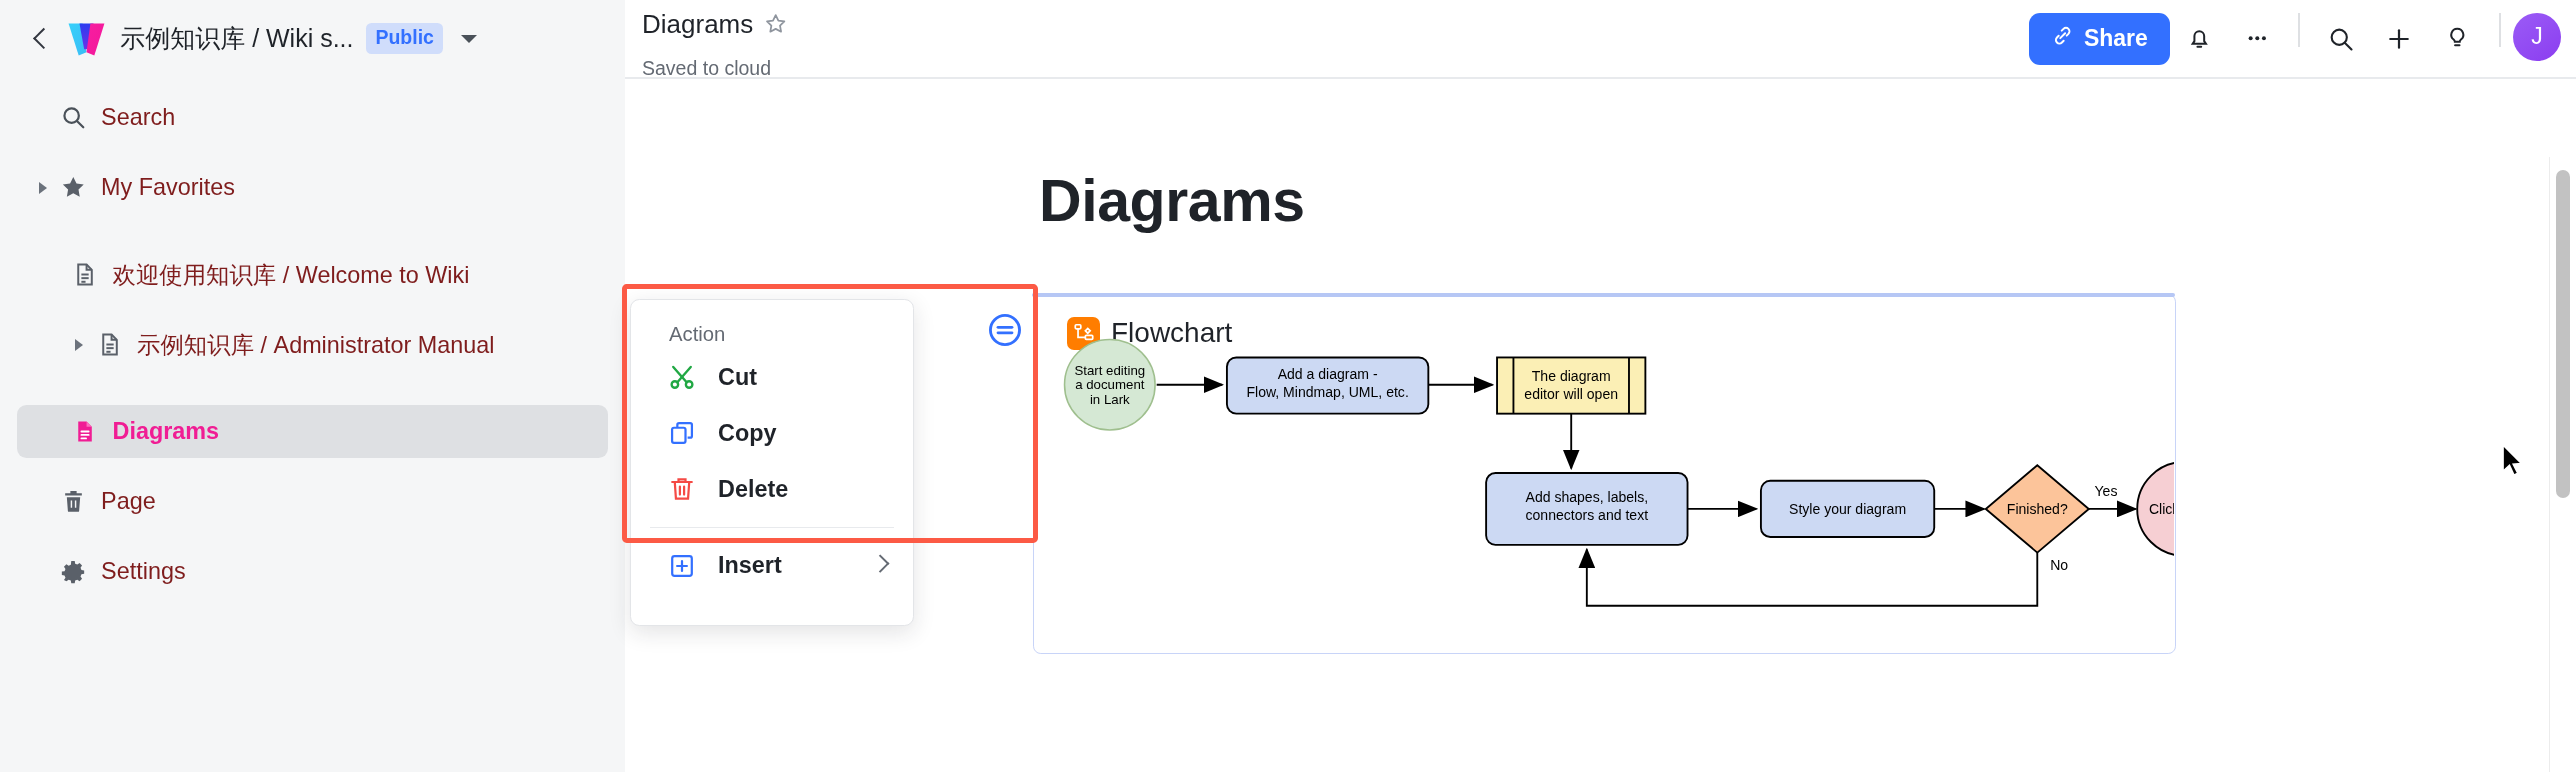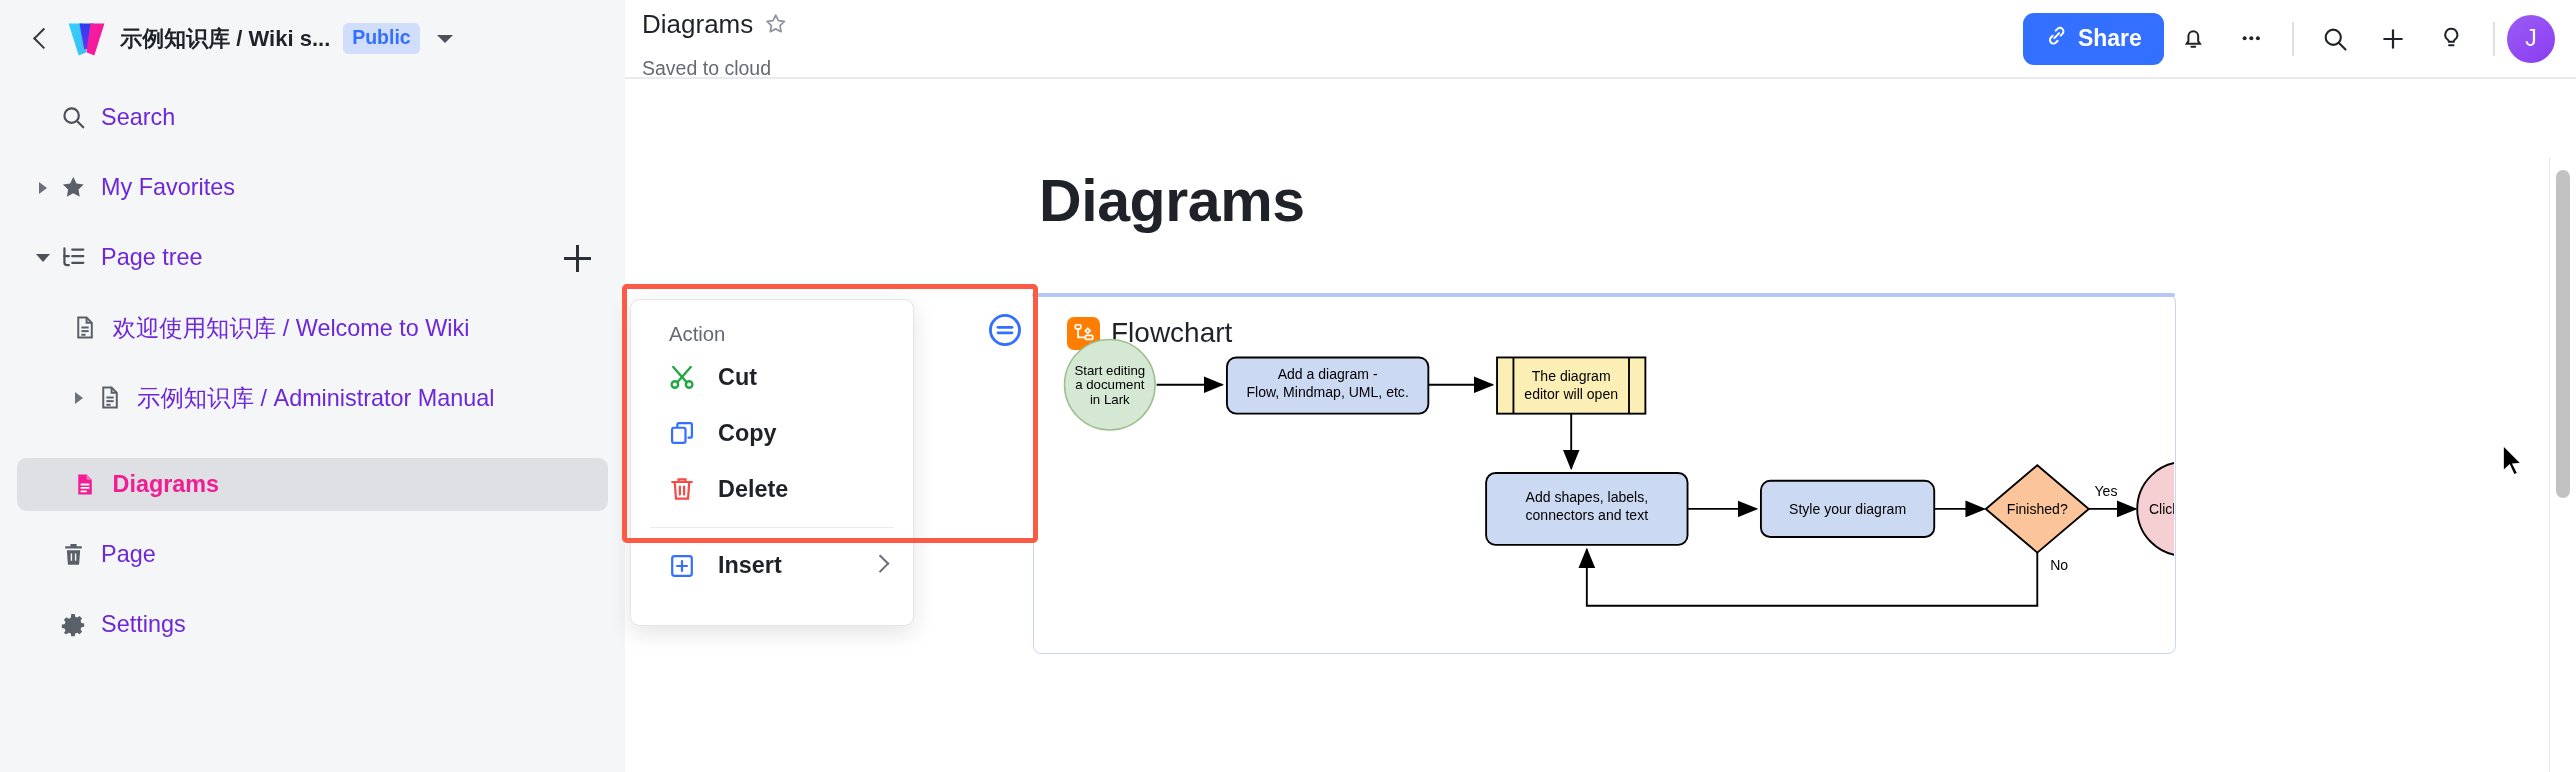--- a/index.html
+++ b/index.html
@@ -26,21 +26,21 @@
   }
   .back-chevron::before {
     content: ""; position: absolute; left: 9.4px; top: 5.5px;
     width: 13.3px; height: 13.3px;
     border-left: 2.7px solid #32363f; border-bottom: 2.7px solid #32363f;
     transform: rotate(45deg);
   }
   .wiki-logo { width: 39px; height: 36px; flex: 0 0 39px; position: relative; }
   .sb-title-wrap { display: flex; align-items: center; gap: 12.5px; overflow: hidden; }
   .sb-title {
-    font-size: 22px; font-weight: 700; color: #1f2329; white-space: nowrap;
+    font-size: 25px; font-weight: 400; color: #1f2329; white-space: nowrap;
   }
   .badge-public {
     background: #d0ddfb; color: #3370ff; font-size: 19.5px; font-weight: 600;
     padding: 3.1px 9.4px 4.7px; border-radius: 5.5px; white-space: nowrap;
   }
   .caret-down-small {
     width: 0; height: 0; border-left: 8.6px solid transparent; border-right: 8.6px solid transparent;
     border-top: 8.6px solid #4a5159; margin-left: 4.7px; cursor: pointer;
   }
 
@@ -55,21 +55,21 @@
   }
   .twisty.right::before {
     content:""; position:absolute; left:6.3px; top:4.7px;
     border-left: 8.6px solid #6b727c; border-top: 6.3px solid transparent; border-bottom: 6.3px solid transparent;
   }
   .twisty.down::before {
     content:""; position:absolute; left:3.1px; top:7px;
     border-top: 8.6px solid #4a5159; border-left: 7px solid transparent; border-right: 7px solid transparent;
   }
   .sb-row .ico { width: 31px; height: 31px; flex: 0 0 31px; display:flex; align-items:center; justify-content:center; margin-right: 12.5px; }
-  .sb-label { font-size: 23.4px; color: #6d28d9; white-space: nowrap; overflow: hidden; }
+  .sb-label { font-size: 23.4px; color: #7f1d1d; white-space: nowrap; overflow: hidden; }
   .sb-row.child { padding-left: 52px; }
   .sb-row.active { background: #dee0e3; }
   .sb-row.active .sb-label { color: #f01d94; font-weight: 700; }
   .sb-plus {
     position: absolute; right: 17px; top: 14px; width: 26.6px; height: 26.6px; cursor: pointer;
   }
   .sb-plus::before, .sb-plus::after {
     content: ""; position: absolute; background: #2b3038;
   }
   .sb-plus::before { left: 0; top: 11.7px; width: 26.6px; height: 3.1px; }
@@ -77,21 +77,21 @@
   .sb-gap { height: 17px; }
 
   
   .main { flex: 1 1 auto; height: 772px; background: #fff; position: relative; overflow: hidden; }
   .main-header { height: 77px; position: relative; }
   .doc-title-block { position: absolute; left: 17px; top: 9.4px; }
   .doc-title-line { display: flex; align-items: center; gap: 11px; }
   .doc-title { font-size: 26px; color: #1f2329; }
   .doc-subtitle { font-size: 19.5px; color: #646a73; margin-top: 17px; }
 
-  .hdr-right { position: absolute; right: 21px; top: 12.5px; display: flex; align-items: center; gap: 0; }
+  .hdr-right { position: absolute; right: 15px; top: 12.5px; display: flex; gap: 0; }
   .share-btn {
     display:flex; align-items:center; gap: 9.4px; background:#3370ff; color:#fff;
     height: 52px; padding: 0 22px; border-radius: 11px; font-size: 23px; font-weight: 600; cursor: pointer;
   }
   .hdr-icon { width: 58px; height: 52px; display:flex; align-items:center; justify-content:center; cursor:pointer; }
   .hdr-sep { width: 1.6px; height: 34px; background: #dee0e3; margin: 0 12.5px; }
   .avatar {
     width: 48px; height: 48px; border-radius: 50%;
     background: linear-gradient(145deg,#9b5cf6,#8b3df0);
     color: #fff; font-size: 23px; display:flex; align-items:center; justify-content:center; cursor:pointer;
@@ -207,34 +207,20 @@
         <span class="ico">
           <svg width="26.6" height="26.6" viewBox="0 0 24 24" fill="#5a6069">
             <path d="M12 2.6l2.9 5.9 6.5.95-4.7 4.6 1.1 6.45L12 17.45 6.2 20.5l1.1-6.45-4.7-4.6 6.5-.95z"></path>
           </svg>
         </span>
         <span class="sb-label">My Favorites</span>
       </div>
 
       <div class="sb-gap"></div>
 
-      <div class="sb-row">
-        <span class="twisty down"></span>
-        <span class="ico">
-          <svg width="26.6" height="26.6" viewBox="0 0 24 24" fill="none" stroke="#4a5159" stroke-width="2" stroke-linecap="round">
-            <path d="M4 4v13a2 2 0 0 0 2 2h2"></path>
-            <path d="M4 11h4"></path>
-            <line x1="11" y1="5" x2="21" y2="5"></line>
-            <line x1="11" y1="11" x2="21" y2="11"></line>
-            <line x1="11" y1="17" x2="21" y2="17"></line>
-          </svg>
-        </span>
-        <span class="sb-label">Page tree</span>
-        <span class="sb-plus"></span>
-      </div>
 
       <div class="sb-gap"></div>
 
       <div class="sb-row child">
         <span class="ico">
           <svg width="25" height="25" viewBox="0 0 24 24" fill="none" stroke="#5a6069" stroke-width="1.9">
             <path d="M6 2.5h8l5 5v14H6z"></path>
               <path d="M14 2.5v5h5"></path>
             <line x1="9" y1="12" x2="16" y2="12"></line>
               <line x1="9" y1="15.5" x2="16" y2="15.5"></line>

